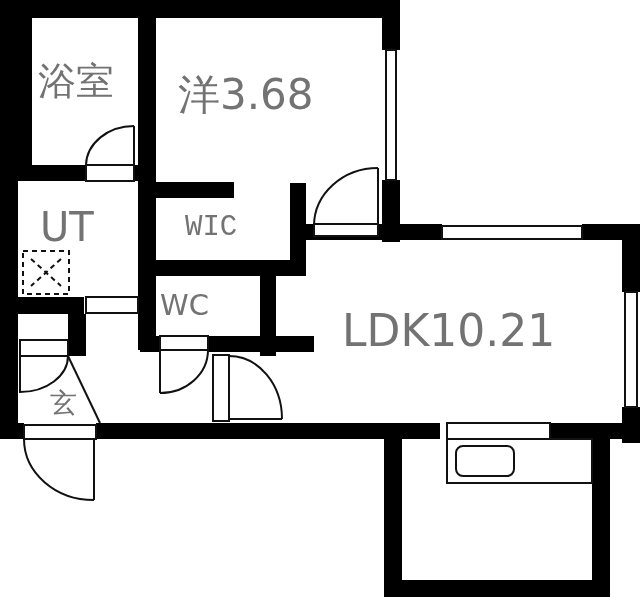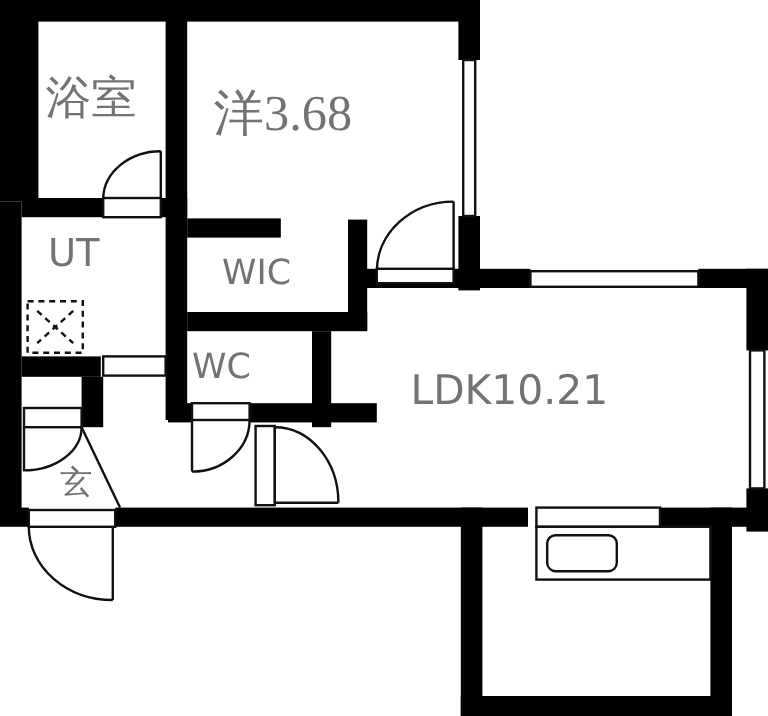--- a/index.html
+++ b/index.html
@@ -1,24 +1,24 @@
 <!DOCTYPE html>
 <html><head>
 <meta charset="utf-8">
 <style>
   html, body { margin: 0; padding: 0; background: #ffffff; }
   body { width: 640px; height: 597px; position: relative; overflow: hidden; font-family: "DejaVu Sans", sans-serif; }
   #plan { position: absolute; left: 0; top: 0; width: 640px; height: 597px; }
   .label { position: absolute; color: #737373; white-space: nowrap; line-height: 1; letter-spacing: 0; }
   .lbl-bath { left: 38px; top: 62px; font-size: 38px; }
-  .lbl-western { left: 178px; top: 74px; font-size: 42px; font-family: Liberation Serif, serif; }
-  .lbl-ut { left: 40px; top: 195px; font-size: 32px; }
-  .lbl-wic { left: 185px; top: 213px; font-size: 29px; }
+  .lbl-western { left: 178px; top: 74px; font-size: 42px; }
+  .lbl-ut { left: 40px; top: 207px; font-size: 40px; }
+  .lbl-wic { left: 185px; top: 213px; font-size: 29px; font-family: Liberation Mono, monospace; }
   .lbl-wc { left: 160px; top: 291px; font-size: 29px; }
-  .lbl-ldk { left: 342px; top: 309px; font-size: 34px; }
+  .lbl-ldk { left: 342px; top: 309px; font-size: 44px; }
   .lbl-entrance { left: 50px; top: 389px; font-size: 27px; }
 </style>
 </head>
 <body>
 
 <svg id="plan" width="640" height="597" viewBox="0 0 640 597" xmlns="http://www.w3.org/2000/svg">
   <g fill="#000000">
 
     <rect x="0" y="0" width="400" height="18"></rect>
 

